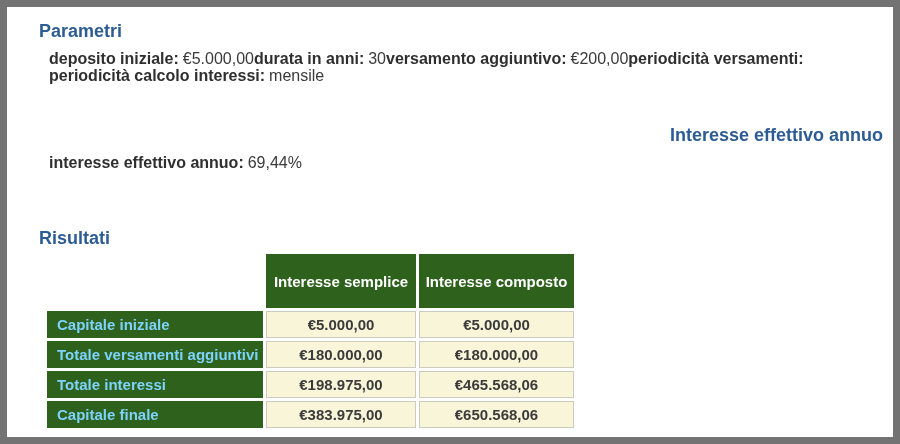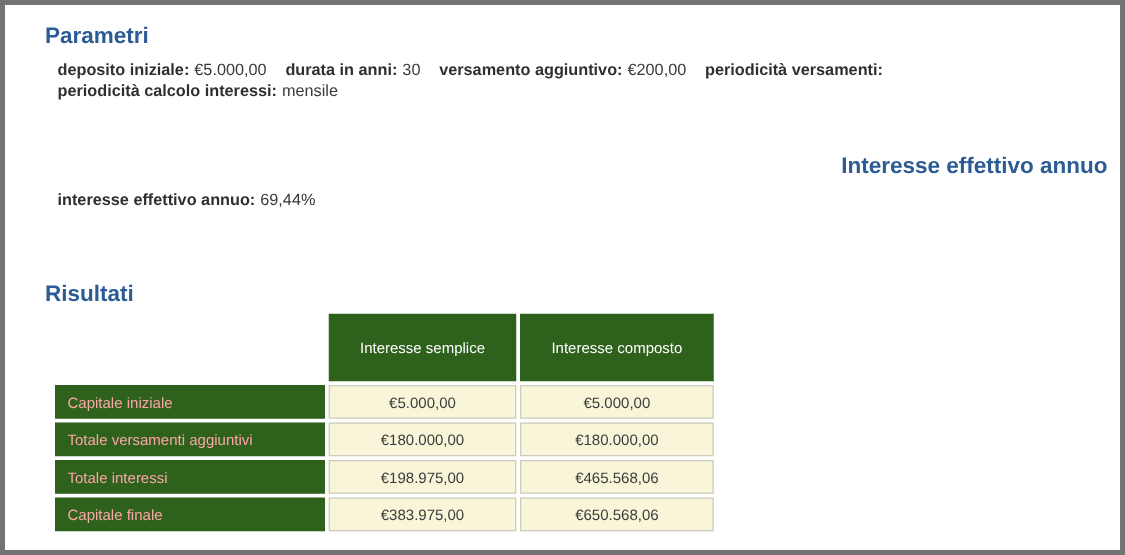--- a/index.html
+++ b/index.html
@@ -4,42 +4,41 @@
 <style>
   html, body {
     margin: 0;
     padding: 0;
     background: #ffffff;
   }
   .frame {
     box-sizing: border-box;
     width: 900px;
     height: 444px;
-    border: 4px solid #737373;
+    border: 7px solid #737373;
     background: #ffffff;
     padding: 13px 10px 0 32px;
     overflow: hidden;
     font-family: "Liberation Sans", sans-serif;
     color: #333333;
   }
   h2 {
     margin: 0 0 8px 0;
     font-size: 18px;
     line-height: 22px;
     font-weight: bold;
     color: #2d5c94;
   }
   .section-interesse h2 { margin-top: 40px; text-align: right; }
   .section-risultati h2 { margin-top: 56px; margin-bottom: 2px; }
   .param-line {
     display: flex;
     flex-wrap: nowrap;
-    column-gap: 15px;
     padding-left: 10px;
-    font-size: 13px;
+    font-size: 16px;
     line-height: 17px;
     white-space: nowrap;
   }
   .param b {
     font-weight: bold;
     color: #2f2f2f;
     margin-right: 4px;
   }
   .param .val {
     font-weight: normal;
@@ -48,37 +47,37 @@
   table.results {
     border-collapse: separate;
     border-spacing: 3px;
     margin-left: 5px;
     table-layout: fixed;
   }
   table.results col.c1 { width: 216px; }
   table.results col.c2 { width: 150px; }
   table.results col.c3 { width: 155px; }
   table.results th, table.results td {
-    font-size: 12px;
-    font-weight: normal;
+    font-size: 15px;
+    font-weight: bold;
   }
   th.corner {
     background: transparent;
     border: none;
   }
   th.colhead {
     background: #2d611c;
     color: #ffffff;
     text-align: center;
     height: 52px;
     vertical-align: middle;
   }
   th.rowhead {
     background: #2d611c;
-    color: #fca5a5;
+    color: #7dd3fc;
     text-align: left;
     padding-left: 10px;
     height: 25px;
     vertical-align: middle;
   }
   td.cell {
     background: #f8f5d8;
     border: 1px solid #cccbbf;
     color: #3b3b3b;
     text-align: center;

